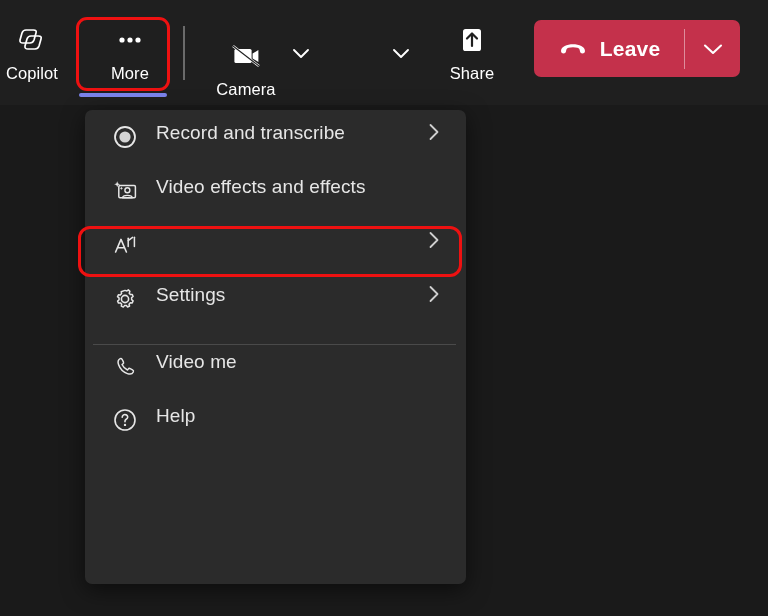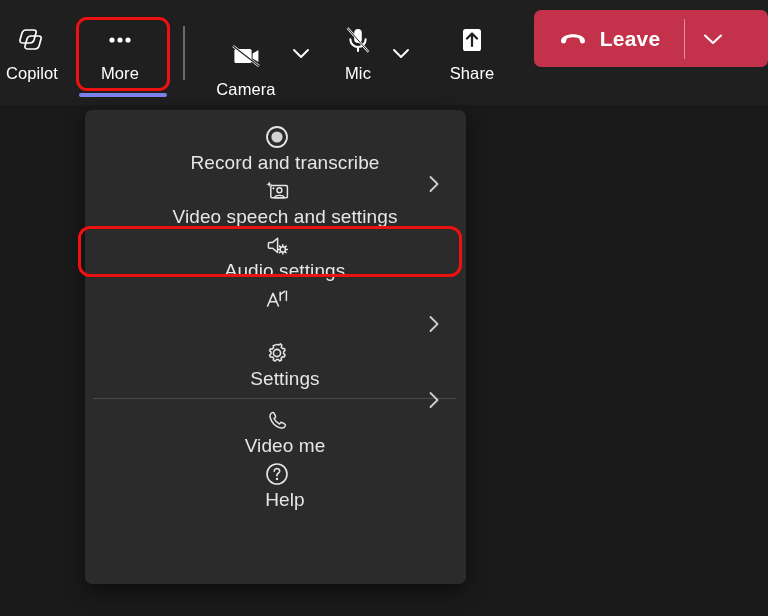--- a/index.html
+++ b/index.html
@@ -27,21 +27,21 @@
   }
   .tb-icon {
     height: 40px; display: flex; align-items: center; justify-content: center;
   }
   .tb-label {
     font-size: 16.5px; color: #ffffff; margin-top: 4px;
     letter-spacing: .1px; white-space: nowrap;
   }
 
   #copilot-btn { left: 0px; top: 20px; width: 64px; }
-  #more-btn    { left: 76px; top: 20px; width: 88px; }
+  #more-btn    { left: 86px; top: 20px; width: 88px; }
 
   
   .annot-more {
     position: absolute; left: 76px; top: 17px;
     width: 94px; height: 74px;
     border: 3px solid #ee1111; border-radius: 11px;
     pointer-events: none;
   }
   .more-underline {
     position: absolute; left: 79px; top: 93px;
@@ -59,22 +59,22 @@
   #mic-caret   { left: 388px; top: 40px; width: 26px; height: 26px; }
   #share-btn   { left: 434px; top: 20px; width: 76px; }
 
   .caret-btn {
     position: absolute; display: flex; align-items: center; justify-content: center;
     cursor: pointer;
   }
 
   
   #leave-btn {
-    position: absolute; left: 534px; top: 10px;
-    width: 234px; height: 57px;
+    position: absolute; left: 534px; top: 20px;
+    width: 206px; height: 57px;
     background: #c4314b; border-radius: 7px;
     display: flex; align-items: center;
     cursor: pointer;
   }
   #leave-main {
     display: flex; align-items: center; justify-content: center;
     gap: 12px; width: 150px; height: 100%;
   }
   #leave-text {
     color: #fff; font-size: 21px; font-weight: bold; letter-spacing: .2px;
@@ -90,25 +90,24 @@
     position: absolute; left: 85px; top: 110px;
     width: 381px; height: 474px;
     background: #2b2b2b;
     border-radius: 7px;
     box-shadow: 0 6px 22px rgba(0,0,0,.55);
     padding-top: 12px;
     overflow: hidden;
   }
   .menu-item {
     position: relative;
-    display: flex; align-items: center;
+    display: flex; align-items: flex-start;
     height: 54px;
     padding-left: 25px; padding-right: 22px;
     cursor: pointer;
-    flex-direction: column;
   }
   .mi-icon {
     width: 30px; height: 30px;
     display: flex; align-items: center; justify-content: center;
     flex: 0 0 30px;
   }
   .mi-label {
     margin-left: 16px;
     font-size: 19px; color: #e6e6e6;
     letter-spacing: .1px; white-space: nowrap;
@@ -174,32 +173,20 @@
         </svg>
       </span>
       <span class="tb-label">Camera</span>
     </div>
     <div class="caret-btn" id="cam-caret">
       <svg width="20" height="13" viewBox="0 0 20 13">
         <polyline points="3,3 10,10 17,3" fill="none" stroke="#ffffff" stroke-width="1.9" stroke-linecap="round" stroke-linejoin="round"></polyline>
       </svg>
     </div>
 
-    <div class="tb-btn" id="mic-btn">
-      <span class="tb-icon">
-        <svg width="34" height="34" viewBox="0 0 34 34">
-          <rect x="13.2" y="6" width="7.6" height="14" rx="3.8" fill="#ffffff"></rect>
-          <path d="M9.4 16.4 A7.6 7.6 0 0 0 24.6 16.4" fill="none" stroke="#ffffff" stroke-width="2.1" stroke-linecap="round"></path>
-          <line x1="17" y1="24" x2="17" y2="28" stroke="#ffffff" stroke-width="2.1" stroke-linecap="round"></line>
-          <line x1="6.5" y1="5" x2="27.5" y2="29" stroke="#ffffff" stroke-width="2.3"></line>
-          <line x1="6.5" y1="5" x2="27.5" y2="29" stroke="#1f1f1f" stroke-width="1.0"></line>
-        </svg>
-      </span>
-      <span class="tb-label">Mic</span>
-    </div>
     <div class="caret-btn" id="mic-caret">
       <svg width="20" height="13" viewBox="0 0 20 13">
         <polyline points="3,3 10,10 17,3" fill="none" stroke="#ffffff" stroke-width="1.9" stroke-linecap="round" stroke-linejoin="round"></polyline>
       </svg>
     </div>
 
     <div class="tb-btn" id="share-btn">
       <span class="tb-icon">
         <svg width="34" height="34" viewBox="0 0 34 34">
           <rect x="8" y="6" width="18" height="22" rx="2.6" fill="#ffffff"></rect>
@@ -249,42 +236,23 @@
     <div class="menu-item">
       <span class="mi-icon">
         <svg width="28" height="28" viewBox="0 0 28 28">
           <path d="M9 8.5 H23.2 A1.2 1.2 0 0 1 24.4 9.7 V19.6 A1.2 1.2 0 0 1 23.2 20.8 H9 A1.2 1.2 0 0 1 7.8 19.6 V9.7 A1.2 1.2 0 0 1 9 8.5 Z" fill="none" stroke="#e6e6e6" stroke-width="1.5"></path>
           <circle cx="16.4" cy="13.2" r="2.5" fill="none" stroke="#e6e6e6" stroke-width="1.4"></circle>
           <path d="M11.6 20.8 C11.6 17.6, 21.2 17.6, 21.2 20.8 Z" fill="none" stroke="#e6e6e6" stroke-width="1.4" stroke-linejoin="round"></path>
           <path d="M6.2 4.2 L7 6.4 L9.2 7.2 L7 8 L6.2 10.2 L5.4 8 L3.2 7.2 L5.4 6.4 Z" fill="#e6e6e6"></path>
           <path d="M10.4 9.4 L10.9 10.7 L12.2 11.2 L10.9 11.7 L10.4 13 L9.9 11.7 L8.6 11.2 L9.9 10.7 Z" fill="#e6e6e6"></path>
         </svg>
       </span>
-      <span class="mi-label">Video speech and settings</span>
-    </div>
-
-    <div class="menu-item">
-      <span class="mi-icon">
-        <svg width="28" height="28" viewBox="0 0 28 28">
-          <path d="M14.6 7.2 L9.6 11.4 H6.4 A1 1 0 0 0 5.4 12.4 V16.2 A1 1 0 0 0 6.4 17.2 H9.6 L14.6 21.4 Z" fill="none" stroke="#e6e6e6" stroke-width="1.5" stroke-linejoin="round"></path>
-          <circle cx="19.8" cy="18.4" r="2.6" fill="none" stroke="#e6e6e6" stroke-width="1.5"></circle>
-          <g stroke="#e6e6e6" stroke-width="1.5" stroke-linecap="round">
-            <line x1="19.8" y1="13.8" x2="19.8" y2="15.2"></line>
-            <line x1="19.8" y1="21.6" x2="19.8" y2="23"></line>
-            <line x1="15.2" y1="18.4" x2="16.6" y2="18.4"></line>
-            <line x1="23" y1="18.4" x2="24.4" y2="18.4"></line>
-            <line x1="16.5" y1="15.1" x2="17.5" y2="16.1"></line>
-            <line x1="22.1" y1="20.7" x2="23.1" y2="21.7"></line>
-            <line x1="23.1" y1="15.1" x2="22.1" y2="16.1"></line>
-            <line x1="17.5" y1="20.7" x2="16.5" y2="21.7"></line>
-          </g>
-        </svg>
-      </span>
-      <span class="mi-label">Audio settings</span>
-    </div>
+      <span class="mi-label">Video effects and effects</span>
+    </div>
+
 
     <div class="menu-item">
       <span class="mi-icon">
         <svg width="28" height="28" viewBox="0 0 28 28">
           <path d="M4.6 21 L10 8.4 L15.4 21" fill="none" stroke="#e6e6e6" stroke-width="1.6" stroke-linecap="round" stroke-linejoin="round"></path>
           <line x1="6.8" y1="16.8" x2="13.2" y2="16.8" stroke="#e6e6e6" stroke-width="1.5" stroke-linecap="round"></line>
           <line x1="17.2" y1="7.2" x2="17.2" y2="15.6" stroke="#e6e6e6" stroke-width="1.5" stroke-linecap="round"></line>
           <path d="M17.2 9.6 L21.6 6.4" fill="none" stroke="#e6e6e6" stroke-width="1.5" stroke-linecap="round"></path>
           <line x1="23.4" y1="6.2" x2="23.4" y2="15.6" stroke="#e6e6e6" stroke-width="1.5" stroke-linecap="round"></line>
         </svg>

